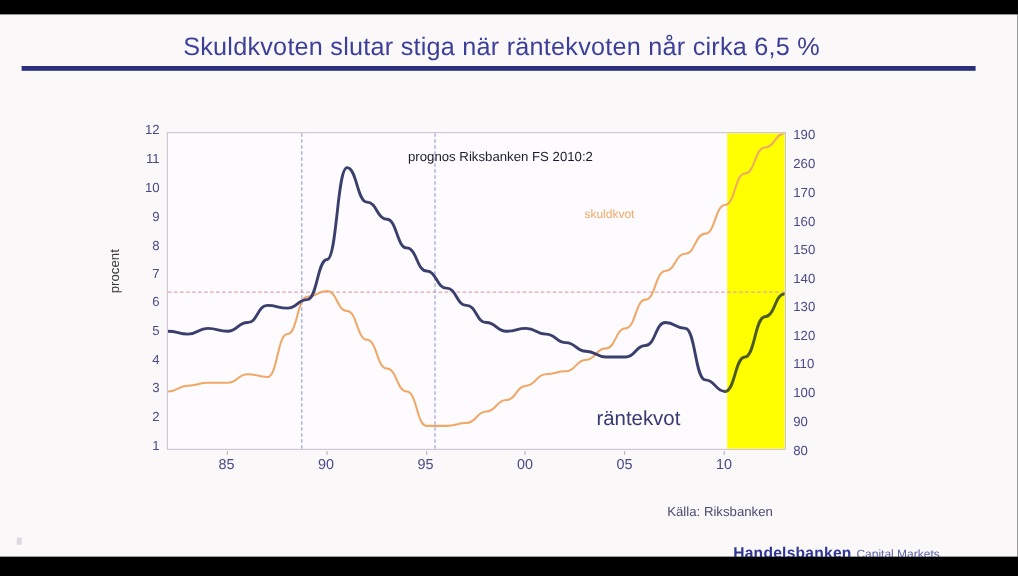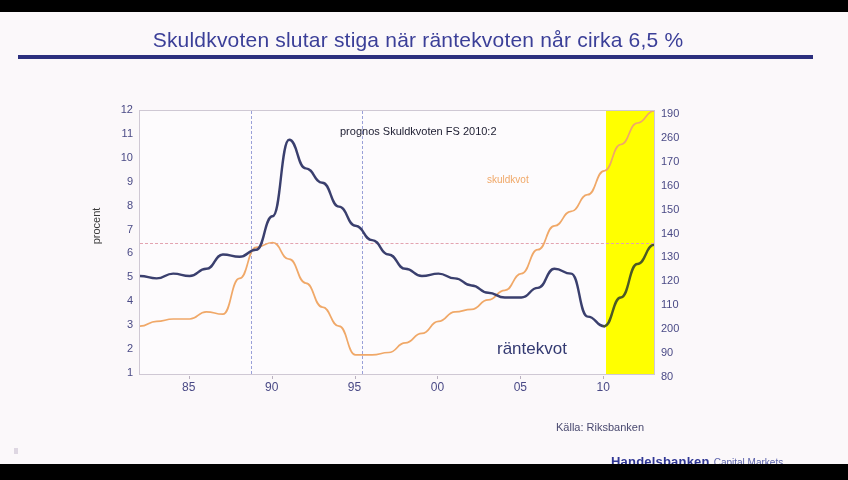--- a/index.html
+++ b/index.html
@@ -262,21 +262,21 @@
       <div id="y-right-axis">
           <div class="axis-tick ytick-right" style="top: -7px;">190</div>
           <div class="axis-tick ytick-right" style="top: 16.9091px;">260</div>
           <div class="axis-tick ytick-right" style="top: 40.8182px;">170</div>
           <div class="axis-tick ytick-right" style="top: 64.7273px;">160</div>
           <div class="axis-tick ytick-right" style="top: 88.6364px;">150</div>
           <div class="axis-tick ytick-right" style="top: 112.545px;">140</div>
           <div class="axis-tick ytick-right" style="top: 136.455px;">130</div>
           <div class="axis-tick ytick-right" style="top: 160.364px;">120</div>
           <div class="axis-tick ytick-right" style="top: 184.273px;">110</div>
-          <div class="axis-tick ytick-right" style="top: 208.182px;">200</div>
+          <div class="axis-tick ytick-right" style="top: 208.182px;">100</div>
           <div class="axis-tick ytick-right" style="top: 232.091px;">90</div>
           <div class="axis-tick ytick-right" style="top: 256px;">80</div>
         </div>
       <div id="x-axis">
           <div class="xtick" style="left: 49.7419px;">85</div>
           <div style="position: absolute; top: -4px; width: 1px; height: 3px; background: rgb(185, 176, 192); left: 49.7419px;"></div>
           <div class="xtick" style="left: 132.645px;">90</div>
           <div style="position: absolute; top: -4px; width: 1px; height: 3px; background: rgb(185, 176, 192); left: 132.645px;"></div>
           <div class="xtick" style="left: 215.548px;">95</div>
           <div style="position: absolute; top: -4px; width: 1px; height: 3px; background: rgb(185, 176, 192); left: 215.548px;"></div>
@@ -293,21 +293,21 @@
         <div id="hline-ref" style="top: 131.5px; border-top-color: rgb(227, 163, 176);"></div>
         <div class="vline" style="left: 111.09px; border-left-color: rgb(154, 160, 216);"></div>
           <div class="vline" style="left: 222.181px; border-left-color: rgb(154, 160, 216);"></div>
           <svg id="plot-svg" width="514" height="263">
             <path d="M0.0,215.2 C8.3,215.2 8.3,210.4 16.6,210.4 C24.9,210.4 24.9,208.0 33.2,208.0 C41.5,208.0 41.5,208.0 49.7,208.0 C58.0,208.0 58.0,200.8 66.3,200.8 C74.6,200.8 74.6,203.2 82.9,203.2 C91.2,203.2 91.2,167.4 99.5,167.4 C107.8,167.4 107.8,136.3 116.1,136.3 C124.4,136.3 124.4,131.5 132.6,131.5 C140.9,131.5 140.9,148.2 149.2,148.2 C157.5,148.2 157.5,172.1 165.8,172.1 C174.1,172.1 174.1,196.1 182.4,196.1 C190.7,196.1 190.7,215.2 199.0,215.2 C207.3,215.2 207.3,243.9 215.5,243.9 C223.8,243.9 223.8,243.9 232.1,243.9 C240.4,243.9 240.4,241.5 248.7,241.5 C257.0,241.5 257.0,231.9 265.3,231.9 C273.6,231.9 273.6,222.4 281.9,222.4 C290.2,222.4 290.2,210.4 298.5,210.4 C306.7,210.4 306.7,200.8 315.0,200.8 C323.3,200.8 323.3,198.4 331.6,198.4 C339.9,198.4 339.9,188.9 348.2,188.9 C356.5,188.9 356.5,179.3 364.8,179.3 C373.1,179.3 373.1,162.6 381.4,162.6 C389.6,162.6 389.6,138.7 397.9,138.7 C406.2,138.7 406.2,114.8 414.5,114.8 C422.8,114.8 422.8,100.4 431.1,100.4 C439.4,100.4 439.4,83.7 447.7,83.7 C456.0,83.7 456.0,59.8 464.3,59.8 C472.5,59.8 472.5,33.5 480.8,33.5 C489.1,33.5 489.1,12.0 497.4,12.0 C505.7,12.0 505.7,0.0 514.0,0.0" fill="none" stroke="#f0a868" stroke-width="1.7" stroke-linejoin="round" stroke-linecap="round"></path>
             <path d="M0.0,165.0 C8.3,165.0 8.3,167.4 16.6,167.4 C24.9,167.4 24.9,162.6 33.2,162.6 C41.5,162.6 41.5,165.0 49.7,165.0 C58.0,165.0 58.0,157.8 66.3,157.8 C74.6,157.8 74.6,143.5 82.9,143.5 C91.2,143.5 91.2,145.8 99.5,145.8 C107.8,145.8 107.8,138.7 116.1,138.7 C124.4,138.7 124.4,105.2 132.6,105.2 C140.9,105.2 140.9,28.7 149.2,28.7 C157.5,28.7 157.5,57.4 165.8,57.4 C174.1,57.4 174.1,71.7 182.4,71.7 C190.7,71.7 190.7,95.6 199.0,95.6 C207.3,95.6 207.3,114.8 215.5,114.8 C223.8,114.8 223.8,129.1 232.1,129.1 C240.4,129.1 240.4,143.5 248.7,143.5 C257.0,143.5 257.0,157.8 265.3,157.8 C273.6,157.8 273.6,165.0 281.9,165.0 C290.2,165.0 290.2,162.6 298.5,162.6 C306.7,162.6 306.7,167.4 315.0,167.4 C323.3,167.4 323.3,174.5 331.6,174.5 C339.9,174.5 339.9,181.7 348.2,181.7 C356.5,181.7 356.5,186.5 364.8,186.5 C373.1,186.5 373.1,186.5 381.4,186.5 C389.6,186.5 389.6,176.9 397.9,176.9 C406.2,176.9 406.2,157.8 414.5,157.8 C422.8,157.8 422.8,162.6 431.1,162.6 C439.4,162.6 439.4,205.6 447.7,205.6 C456.0,205.6 456.0,215.2 464.3,215.2" fill="none" stroke="#3a3f6e" stroke-width="2.4" stroke-linejoin="round" stroke-linecap="round"></path>
             <path d="M464.3,215.2 C472.5,215.2 472.5,186.5 480.8,186.5 C489.1,186.5 489.1,153.0 497.4,153.0 C505.7,153.0 505.7,133.9 514.0,133.9" fill="none" stroke="#4c5a25" stroke-width="2.4" stroke-linejoin="round" stroke-linecap="round"></path>
           </svg>
       </div>
 
-      <div id="forecast-note">prognos Skuldkvoten FS 2010:2</div>
+      <div id="forecast-note">prognos Riksbanken FS 2010:2</div>
       <div id="label-skuldkvot">skuldkvot</div>
       <div id="label-rantekvot">räntekvot</div>
     </div>
 
     <div id="source-note">Källa: Riksbanken</div>
 
     <div id="brand">
       <span id="brand-name">Handelsbanken</span><span id="brand-sub">Capital Markets</span>
     </div>
 

